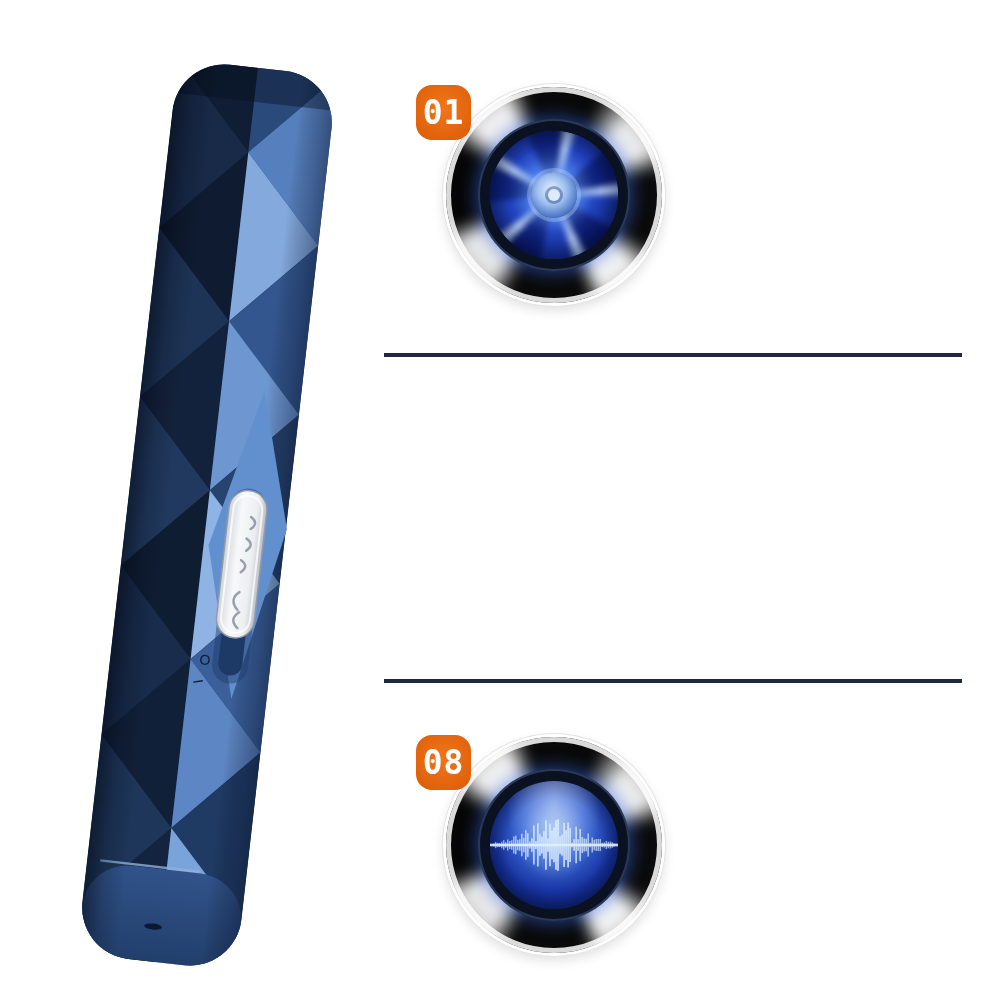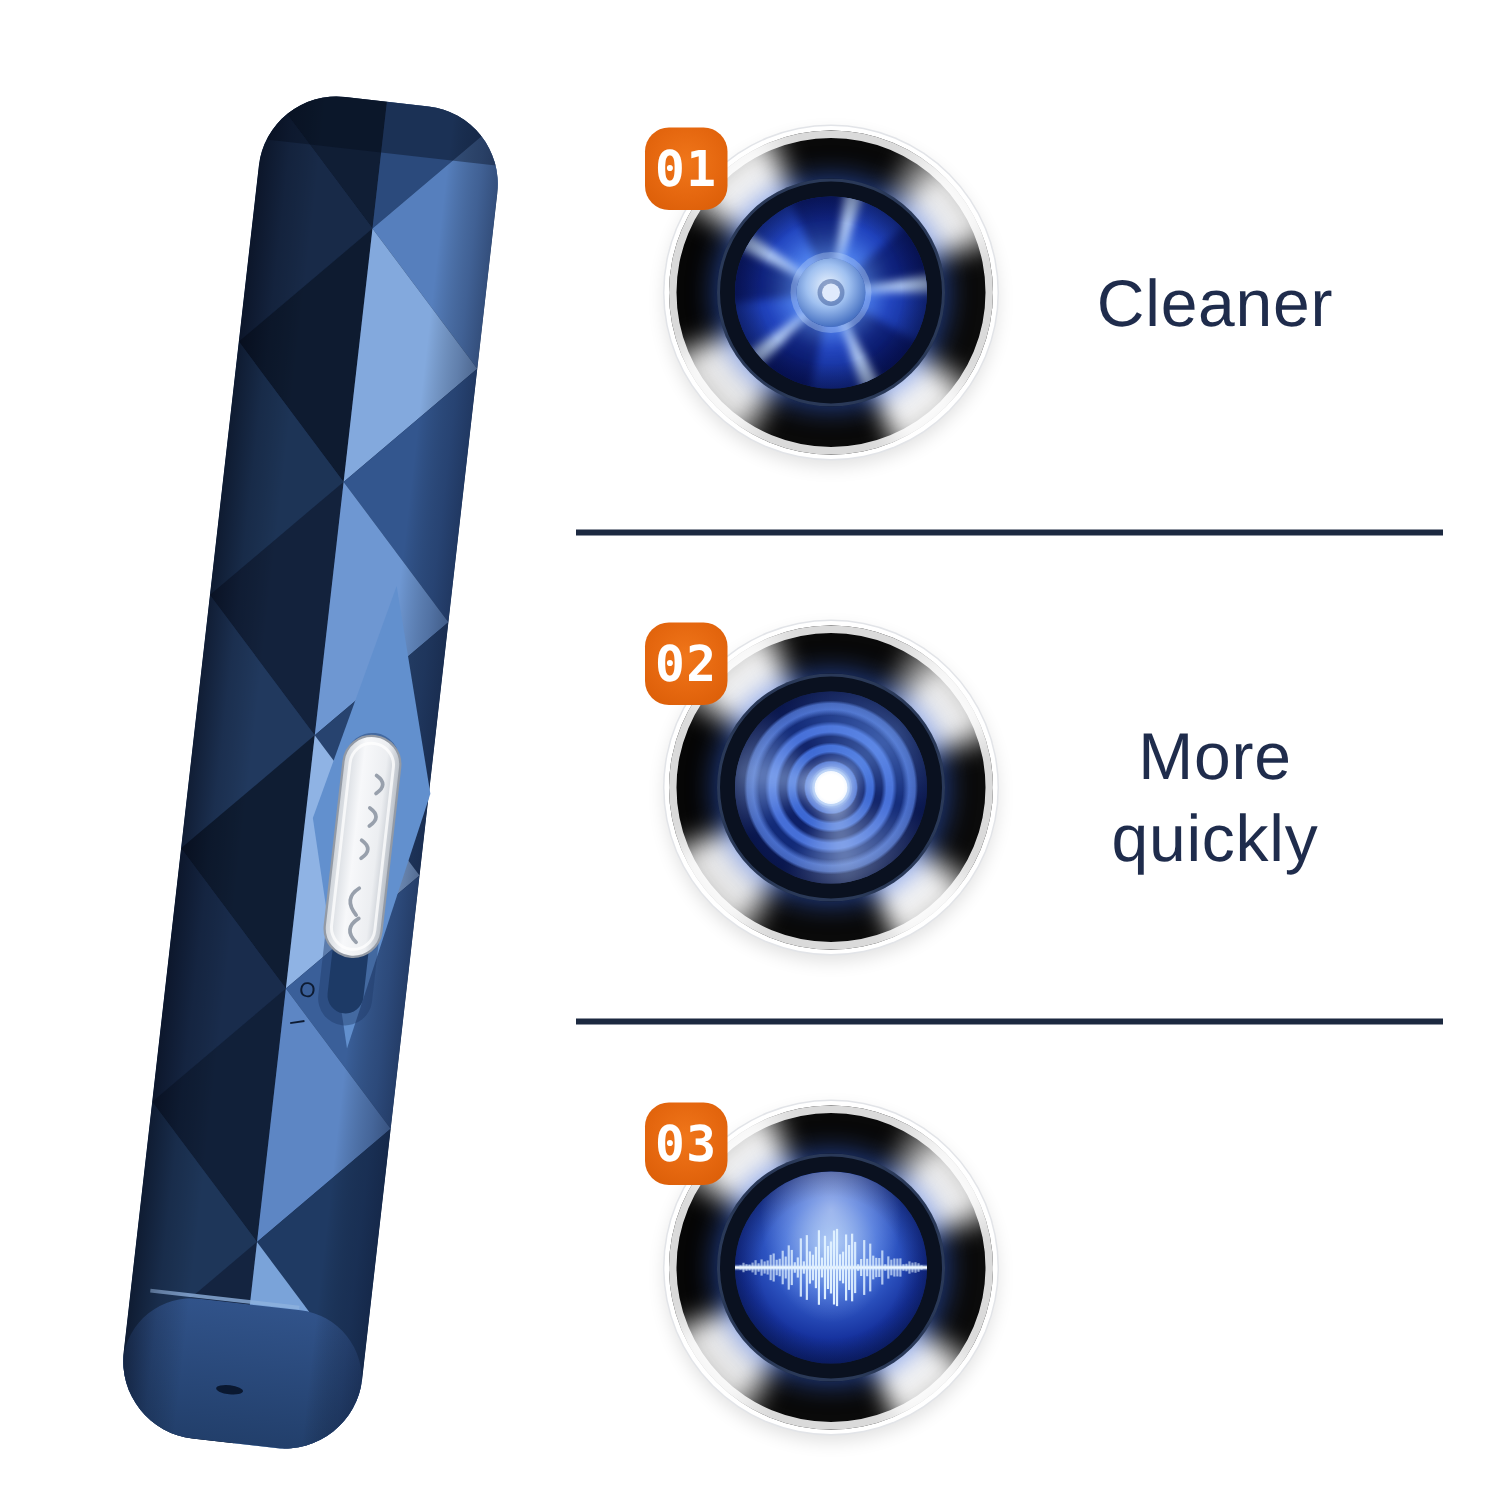--- a/index.html
+++ b/index.html
@@ -11,21 +11,21 @@
   .divider{position:absolute;left:384px;width:578px;height:4px;background:#1c2940;}
   .divider.d1{top:353px;}
   .divider.d2{top:679px;}
 
   .feature-row{position:absolute;left:383px;width:582px;height:224px;}
   .feature-row.r1{top:84px;}
   .feature-row.r2{top:414px;}
   .feature-row.r3{top:734px;}
 
   .badge{
-    position:absolute;left:47px;top:1px;width:55px;height:55px;border-radius:16px;
+    position:absolute;left:33px;top:1px;width:55px;height:55px;border-radius:16px;
     background:radial-gradient(circle at 50% 42%,#f0761a 0%,#e5670f 55%,#d95c06 100%);
     color:#fff;display:flex;align-items:center;justify-content:center;
     font-family:"DejaVu Sans Mono",monospace;font-weight:700;font-size:33px;letter-spacing:1px;
     z-index:5;
   }
 
   .head-circle{
     position:absolute;left:60px;top:0;width:222px;height:222px;border-radius:50%;
     background:#fff;box-shadow:0 0 0 1px #e2e4e8,0 5px 12px rgba(0,0,0,.12);
   }
@@ -186,43 +186,22 @@
       <div class="chrome-clip">
           <div class="chrome"></div>
         </div>
       <div class="rim"></div>
       <div class="inner">
         <div class="core core1"></div>
         <div class="hub"></div>
       </div>
     </div>
     <div class="badge">01</div>
-    <div class="label">
-      <span>Cleaner</span>
-      <span></span>
-    </div>
   </div>
 
-  <div class="feature-row r2">
-    <div class="head-circle">
-      <div class="chrome-clip">
-          <div class="chrome"></div>
-        </div>
-      <div class="rim"></div>
-      <div class="inner">
-        <div class="core core2"></div>
-        <div class="hole"></div>
-      </div>
-    </div>
-    <div class="badge">02</div>
-    <div class="label">
-      <span>More</span>
-      <span>quickly</span>
-    </div>
-  </div>
 
   <div class="feature-row r3">
     <div class="head-circle">
       <div class="chrome-clip">
           <div class="chrome"></div>
         </div>
       <div class="rim"></div>
       <div class="inner">
         <div class="core core3">
           <svg class="wave" width="132" height="70" viewBox="0 0 140 70">
@@ -288,18 +267,18 @@
                 <line x1="127.20000000000002" x2="127.20000000000002" y1="30.525250537451914" y2="39.47474946254809" stroke="#dff0ff" stroke-width="1.6" opacity="0.60"></line>
                 <line x1="129.4" x2="129.4" y1="31.441790463208292" y2="38.55820953679171" stroke="#dff0ff" stroke-width="1.6" opacity="0.60"></line>
                 <line x1="131.60000000000002" x2="131.60000000000002" y1="31.170073164516996" y2="38.829926835483" stroke="#dff0ff" stroke-width="1.6" opacity="0.59"></line>
                 <line x1="133.8" x2="133.8" y1="31.881076773359567" y2="38.11892322664043" stroke="#dff0ff" stroke-width="1.6" opacity="0.58"></line>
                 <line x1="136" x2="136" y1="33.41795931015919" y2="36.58204068984081" stroke="#dff0ff" stroke-width="1.6" opacity="0.58"></line>
               </g>
           </svg>
         </div>
       </div>
     </div>
-    <div class="badge">03</div>
+    <div class="badge">08</div>
     <div class="label">
     </div>
   </div>
 
 </div>
 
 </body></html>

